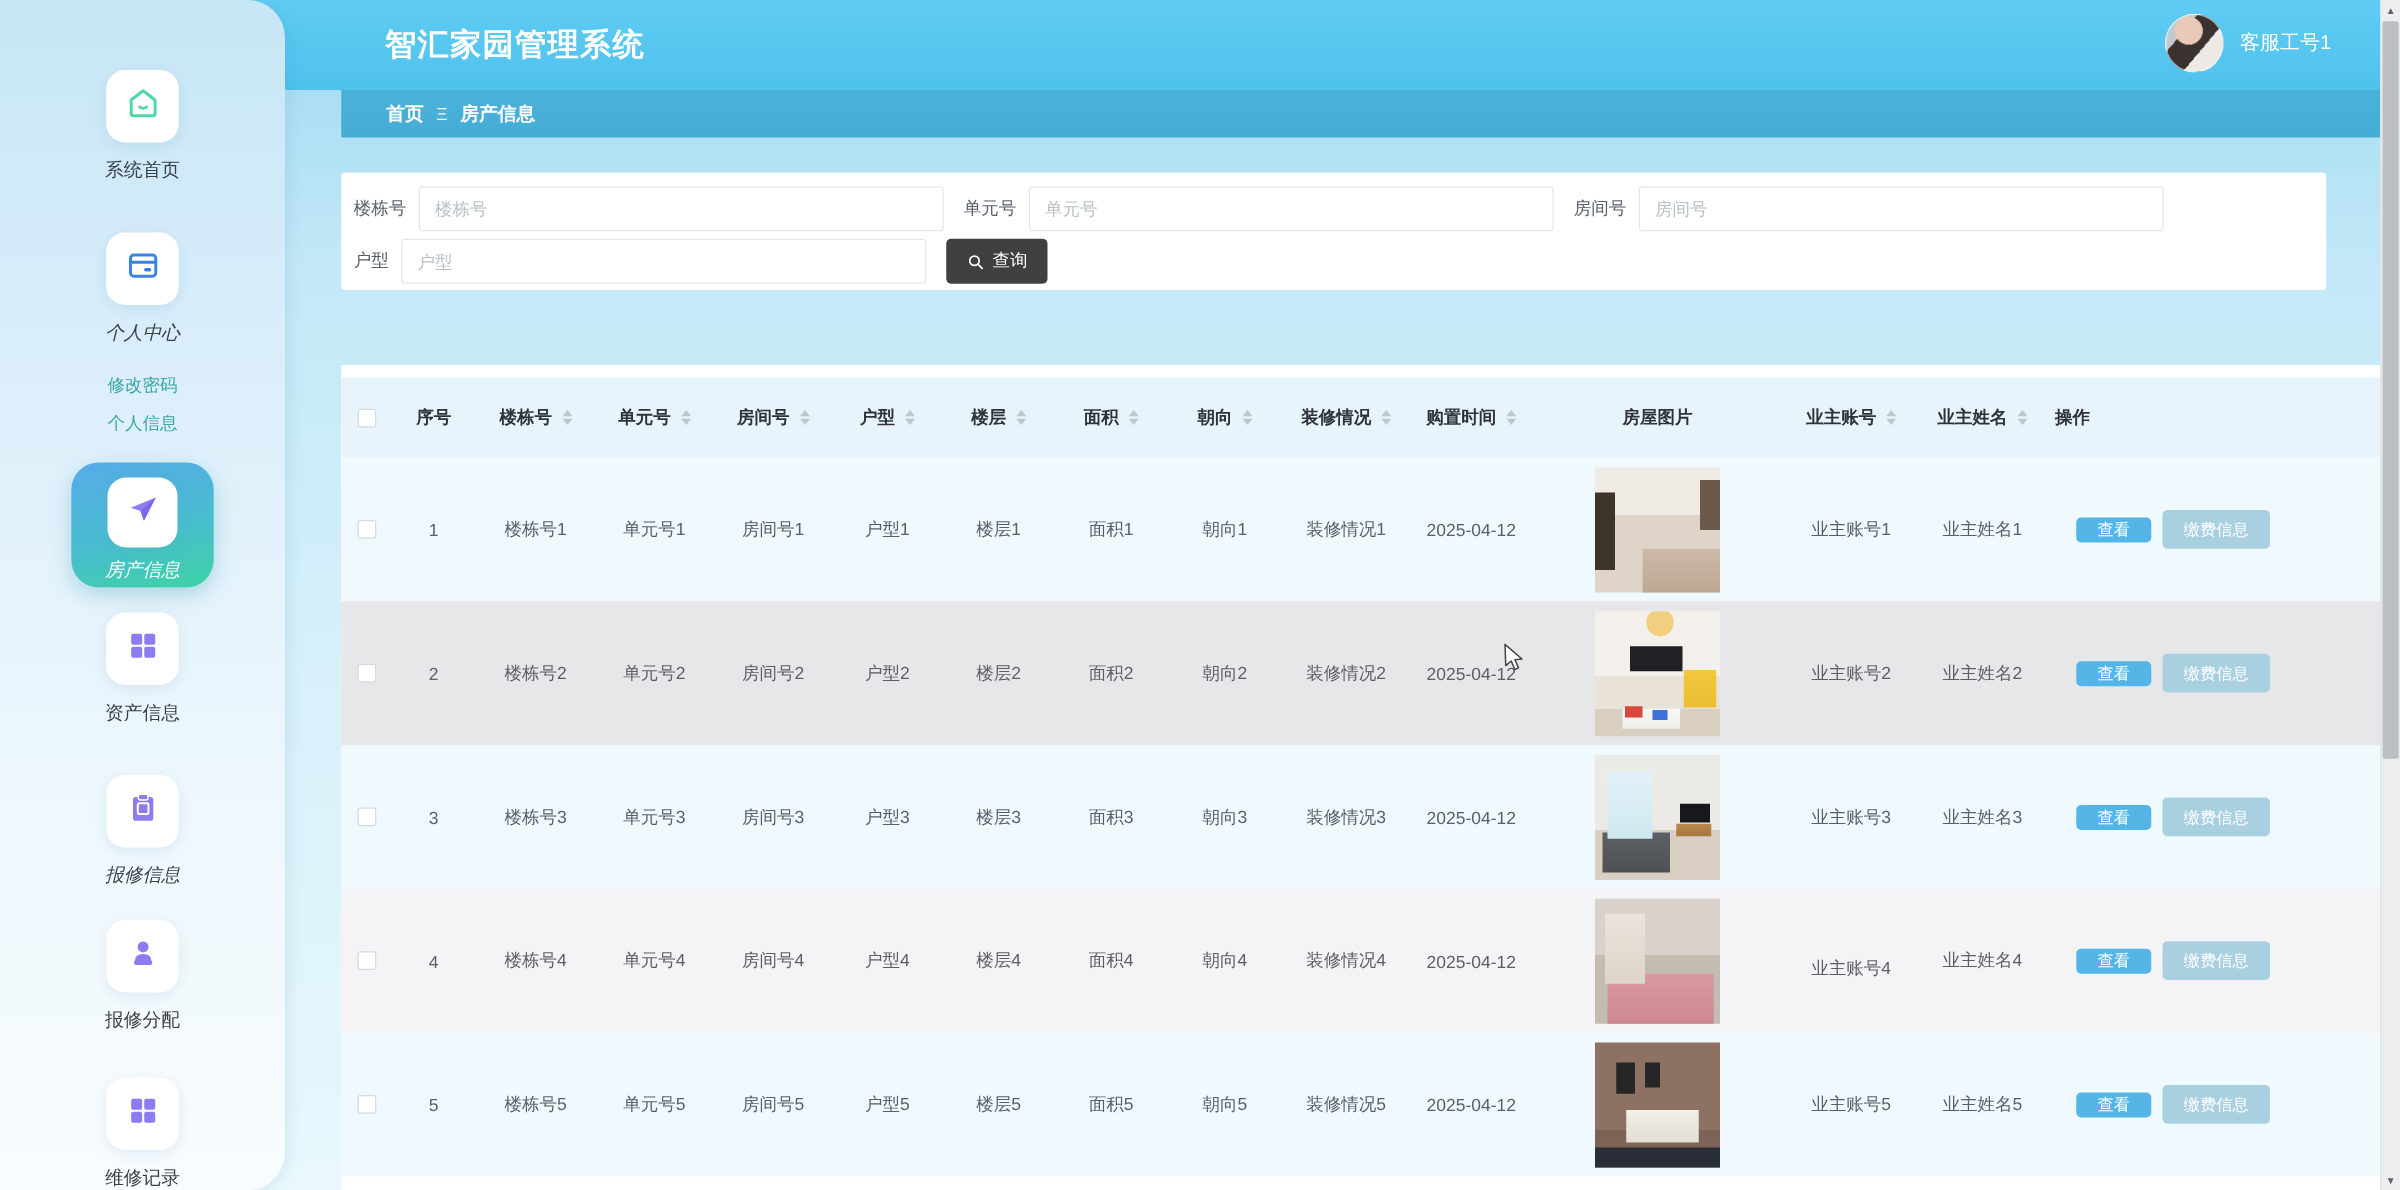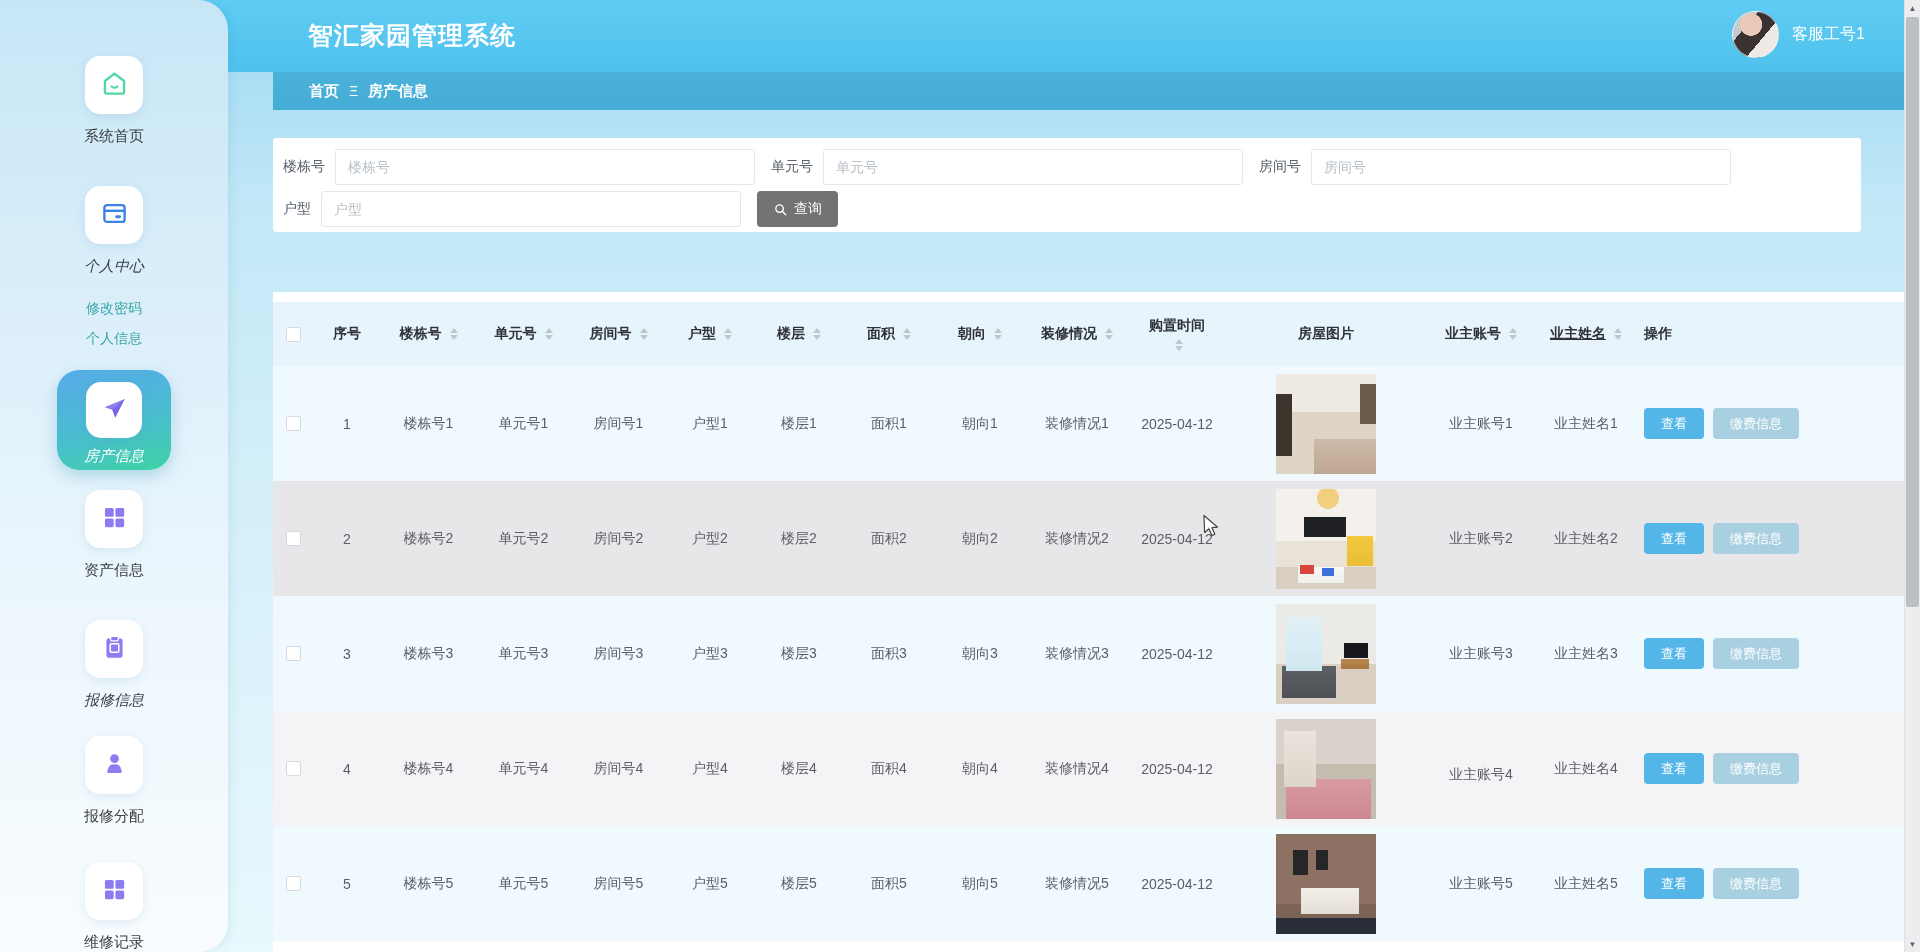--- a/index.html
+++ b/index.html
@@ -52,42 +52,42 @@
   .search-panel{position:absolute;left:45px;right:43px;top:138px;height:94px;
     background:#ffffff;border-radius:3px;padding:11px 0 0 10px;}
   .s-row{display:flex;align-items:center;gap:16px;margin-bottom:6px;}
   .f-group{display:flex;align-items:center;}
   .f-label{font-size:14px;color:#57606b;margin-right:10px;white-space:nowrap;}
   .f-input{width:420px;height:36px;border:1px solid #e3e7ec;border-radius:3px;
     padding:0 12px;font-size:14px;color:#333;outline:none;
     font-family:"Liberation Sans","DejaVu Sans",sans-serif;}
   .f-input::placeholder{color:#b8c0c8;}
   .btn-search{height:36px;padding:0 16px;border:none;border-radius:4px;cursor:pointer;
-    background:#737373;color:#fff;font-size:14px;display:flex;align-items:center;gap:6px;
+    background:#404040;color:#fff;font-size:14px;display:flex;align-items:center;gap:6px;
     font-family:inherit;}
   
   .table-card{position:absolute;left:45px;right:0;top:292px;height:700px;
     background:#ffffff;padding-top:10px;}
   .trow{display:flex;align-items:center;}
   .thead{height:64px;background:#e8f4fb;font-weight:bold;color:#2f3338;font-size:14px;}
   .drow{height:115px;font-size:14px;color:#5a5e66;}
   .drow.odd{background:#f0f9fd;}
   .drow.even{background:#f4f4f6;}
   .drow.hovered{background:#e7e7ea;}
   .cell{display:flex;align-items:center;justify-content:center;flex-shrink:0;gap:4px;}
   .cell.c-act{flex:1;justify-content:flex-start;padding-left:8px;gap:9px;}
   .w-check{width:40px;}
   .cb{width:15px;height:15px;background:#fff;border:1px solid #d4dae0;border-radius:2px;cursor:pointer;}
   .sort{display:inline-flex;flex-direction:column;gap:2px;margin-left:4px;cursor:pointer;}
   .sort i{display:block;width:0;height:0;border-left:4px solid transparent;border-right:4px solid transparent;}
   .sort .cu{border-bottom:5px solid #c0c6cc;}
   .sort .cd{border-top:5px solid #c0c6cc;}
   .room-img{width:100px;height:100px;flex-shrink:0;}
-  .btn-view{width:60px;height:31px;border:none;border-radius:4px;background:#54b6e6;
-    color:#fff;font-size:13px;cursor:pointer;font-family:inherit;}
+  .btn-view{width:60px;height:20px;border:none;border-radius:4px;background:#54b6e6;
+    color:#fff;font-size:13px;cursor:pointer;font-family:inherit;margin-left:17px;}
   .btn-pay{width:86px;height:31px;border:none;border-radius:4px;background:#a9d0e1;
     color:#fff;font-size:13px;cursor:pointer;font-family:inherit;}
   
   .room-1{background:
     linear-gradient(#3d342c,#3d342c) 0% 55%/16% 62% no-repeat,
     linear-gradient(#cdb9a8,#bfa892) 100% 100%/62% 35% no-repeat,
     linear-gradient(#6b5a4a,#6b5a4a) 100% 18%/16% 40% no-repeat,
     linear-gradient(180deg,#efeae3 0 38%,#ded4c8 38% 100%);}
   .room-2{background:
     radial-gradient(circle at 52% 9%,#f2cf7e 0 10%,transparent 11%),
@@ -306,38 +306,38 @@
             <i class="cd"></i>
           </span>
         </div>
         <div class="cell" style="width: 102px;">
           <span>装修情况</span>
           <span class="sort">
             <i class="cu"></i>
             <i class="cd"></i>
           </span>
         </div>
-        <div class="cell" style="width: 98px; flex-direction: column;">
+        <div class="cell" style="width: 98px;">
           <span>购置时间</span>
           <span class="sort">
             <i class="cu"></i>
             <i class="cd"></i>
           </span>
         </div>
         <div class="cell" style="width: 200px;">
           <span>房屋图片</span>
         </div>
         <div class="cell" style="width: 110px;">
           <span>业主账号</span>
           <span class="sort">
             <i class="cu"></i>
             <i class="cd"></i>
           </span>
         </div>
-        <div class="cell" style="width: 100px; text-decoration: underline;">
+        <div class="cell" style="width: 100px;">
           <span>业主姓名</span>
           <span class="sort">
             <i class="cu"></i>
             <i class="cd"></i>
           </span>
         </div>
         <div class="cell c-act">
           <span>操作</span>
         </div>
       </div>

